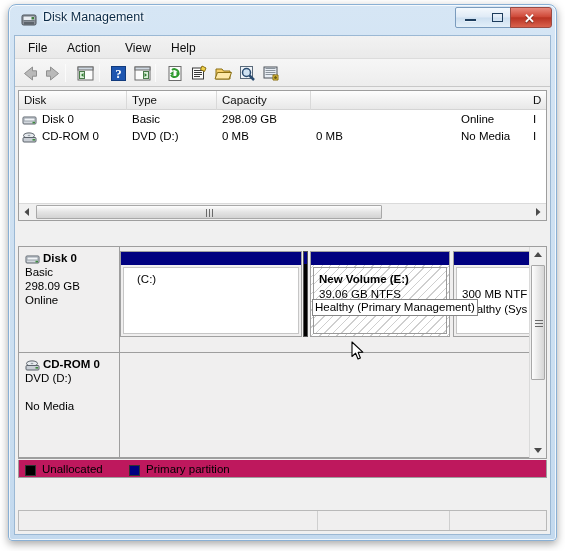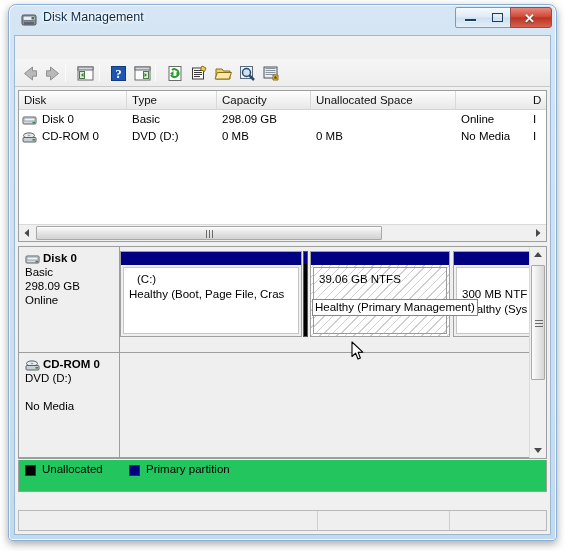--- a/index.html
+++ b/index.html
@@ -92,21 +92,21 @@
     border-bottom: 1px solid #c8c8c8;
   }
   .tb-item { position: absolute; top: 4px; width: 21px; height: 21px; cursor: default; }
   .tb-sep {
     position: absolute; top: 5px; width: 1px; height: 18px;
     background: #c6c6c6; border-right: 1px solid #fbfbfb;
   }
 
   
   #listpane {
-    position: absolute; left: 3px; top: 54px; right: 3px; height: 152px;
+    position: absolute; left: 3px; top: 54px; right: 3px; height: 131px;
     background: #ffffff;
     border: 1px solid #9e9e9e;
   }
   #list-header {
     position: absolute; left: 0; top: 0; right: 0; height: 19px;
     background: linear-gradient(to bottom, #fefefe 0%, #f2f2f2 50%, #e8e8e8 100%);
     border-bottom: 1px solid #d4d4d4;
   }
   .col-head {
     position: absolute; top: 0; height: 19px;
@@ -219,22 +219,22 @@
     border: 1px solid #a8a8a8; border-radius: 1px; cursor: default;
   }
   .grip-h {
     position: absolute; top: 50%; left: 3px; width: 8px; height: 7px;
     margin-top: -3px;
     background: repeating-linear-gradient(to bottom, #6a6a6a 0 1px, transparent 1px 3px);
   }
 
   
   #legend {
-    position: absolute; left: 3px; right: 3px; top: 424px; height: 32px;
-    background: #22c55e; border: 1px solid #9e9e9e; border-top: none;
+    position: absolute; left: 3px; right: 3px; top: 424px; height: 18px;
+    background: #be185d; border: 1px solid #9e9e9e; border-top: none;
   }
   .legend-swatch {
     position: absolute; top: 5px; width: 11px; height: 11px; border: 1px solid #333;
   }
   .legend-label {
     position: absolute; top: 3px; font-size: 11.5px; color: #000; white-space: nowrap;
   }
 
   
   #statusbar {
@@ -268,20 +268,26 @@
     <div class="winbtn" id="btn-max">
       <span class="glyph-max"></span>
     </div>
     <div class="winbtn" id="btn-close">
       <span class="glyph-close">✕</span>
     </div>
   </div>
 
   <div id="frame-inner">
 
+    <div id="menubar">
+      <span class="menu-item" style="left:6px">File</span>
+      <span class="menu-item" style="left:45px">Action</span>
+      <span class="menu-item" style="left:103px">View</span>
+      <span class="menu-item" style="left:149px">Help</span>
+    </div>
 
     <div id="toolbar">
       <span class="tb-item" style="left:5px">
         <svg width="21" height="21" viewBox="0 0 21 21">
           <path d="M12.5 4 L4.5 10.5 L12.5 17 L12.5 13.2 L16.5 13.2 L16.5 7.8 L12.5 7.8 Z" fill="#b9b9b9" stroke="#8f8f8f" stroke-width="1"></path>
         </svg>
       </span>
       <span class="tb-item" style="left:27px">
         <svg width="21" height="21" viewBox="0 0 21 21">
           <path d="M8.5 4 L16.5 10.5 L8.5 17 L8.5 13.2 L4.5 13.2 L4.5 7.8 L8.5 7.8 Z" fill="#b9b9b9" stroke="#8f8f8f" stroke-width="1"></path>
@@ -349,21 +355,20 @@
         </svg>
       </span>
     </div>
 
     <div id="listpane">
 
       <div id="list-header">
         <div class="col-head" style="left:0px;width:108px">Disk</div>
         <div class="col-head" style="left:108px;width:90px">Type</div>
         <div class="col-head" style="left:198px;width:94px">Capacity</div>
-        <div class="col-head" style="left:292px;width:145px">Unallocated Space</div>
         <div class="col-head" style="left:509px;width:30px">D</div>
       </div>
 
       <div class="list-row" style="top:20px">
         <span class="cell-icon">
           <svg width="15" height="13" viewBox="0 0 15 13">
             <rect x="1" y="3" width="13" height="7" rx="1" fill="#d3d8de" stroke="#5b626a"></rect>
             <rect x="2" y="4" width="11" height="3" fill="#f2f5f8" stroke="#9aa2aa"></rect>
             <rect x="10.5" y="7.8" width="2.5" height="1.6" fill="#3c8a3c"></rect>
           </svg>
@@ -427,31 +432,31 @@
           <div class="disk-info-line">298.09 GB</div>
           <div class="disk-info-line">Online</div>
         </div>
 
         <div class="disk-parts">
 
           <div class="part" style="left:0px; width:182px; height:86px">
             <div class="part-bar" style="background:#000080"></div>
             <div class="part-body">
               <div class="part-line" style="padding-left:8px">(C:)</div>
-              <div class="part-line">Healthy (Boot, Page File, Cras</div>
             </div>
           </div>
 
           <div class="unalloc-sliver" style="left:183px; height:86px">
             <span class="sl-bar"></span>
           </div>
 
           <div class="part selected" style="left:190px; width:140px; height:86px">
             <div class="part-bar" style="background:#000080"></div>
             <div class="part-body">
+              <div class="part-line bold">New Volume  (E:)</div>
               <div class="part-line">39.06 GB NTFS</div>
             </div>
           </div>
 
           <div class="sel-label" style="left:192px; top:52px">Healthy (Primary Management)</div>
 
           <div class="part" style="left:333px; width:92px; height:86px">
             <div class="part-bar" style="background:#000080"></div>
             <div class="part-body">
               <div class="part-line" style="height:15px"></div>

